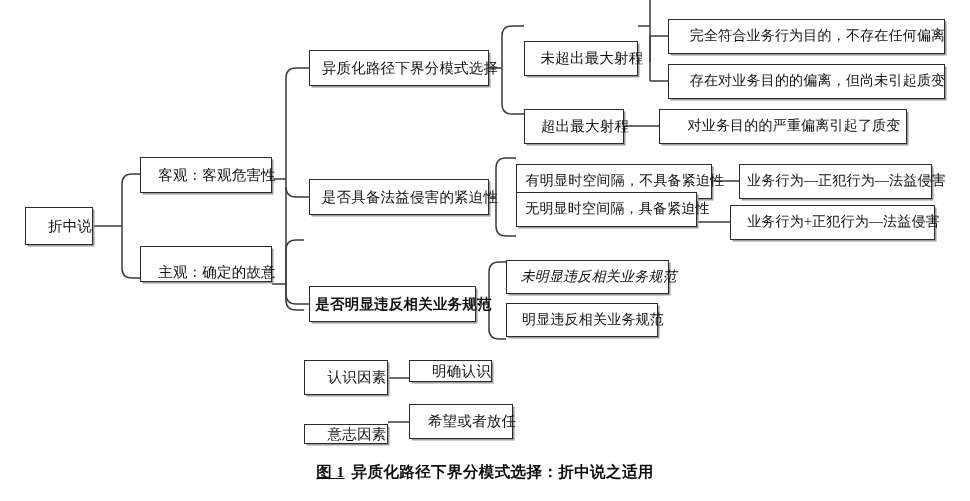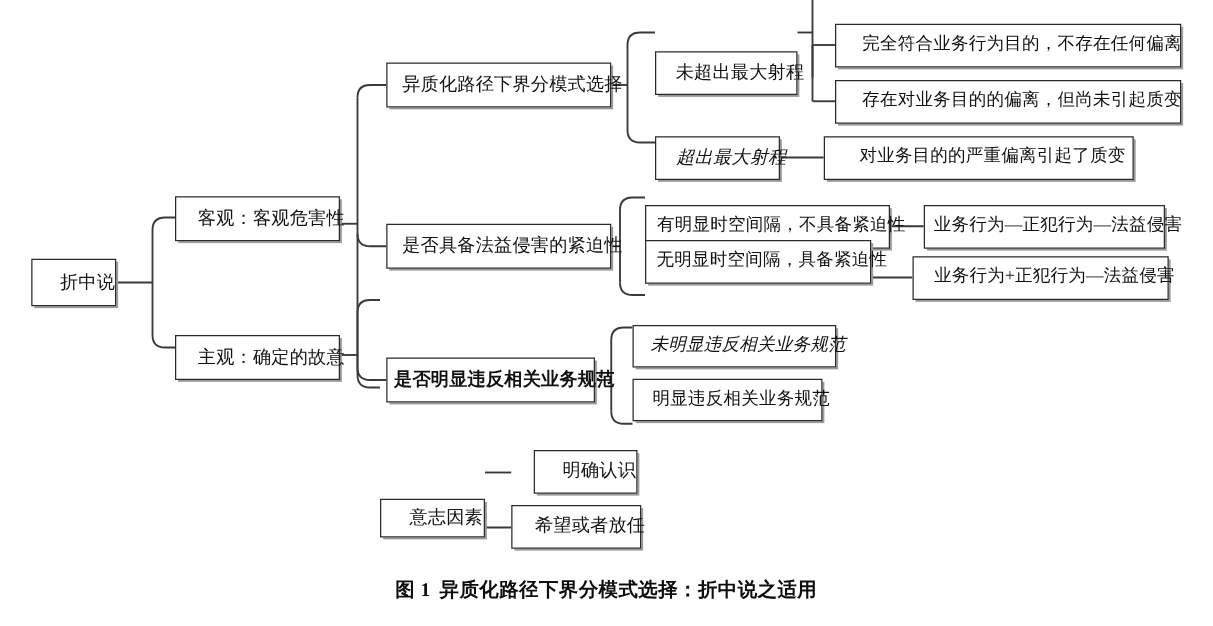--- a/index.html
+++ b/index.html
@@ -46,21 +46,21 @@
     position: absolute;
     left: 0;
     top: 462px;
     width: 970px;
     text-align: center;
     font-size: 15.5px;
     font-weight: bold;
     color: #0d0d0d;
     letter-spacing: 0.4px;
   }
-  .caption .cap-num { margin-right: 7px; }
+  .caption .cap-num { margin-right: 7px; text-decoration: underline; }
 </style>
 </head>
 <body>
 
 <div id="page">
 
   <svg id="connectors" viewBox="0 0 970 501" xmlns="http://www.w3.org/2000/svg">
     <g fill="none" stroke="#3a3a3a" stroke-width="1.5" stroke-linecap="butt" stroke-linejoin="round">
 
       <path d="M93,226 L122,226"></path>
@@ -112,60 +112,63 @@
     </g>
   </svg>
 
   <div class="node" style="left:25px; top:207px; width:68px; height:38px;">
     <span>折中说</span>
   </div>
 
   <div class="node" style="left:140px; top:157px; width:132px; height:36px;">
     <span>客观：客观危害性</span>
   </div>
-  <div class="node" style="left:140px; top:268px; width:132px; height:36px;">
+  <div class="node" style="left:140px; top:246px; width:132px; height:36px;align-items:flex-end;">
     <span>主观：确定的故意</span>
   </div>
 
   <div class="node" style="left:309px; top:50px; width:180px; height:36px;">
     <span>异质化路径下界分模式选择</span>
   </div>
   <div class="node" style="left:309px; top:179px; width:180px; height:36px;">
     <span>是否具备法益侵害的紧迫性</span>
   </div>
   <div class="node" style="left:309px; top:286px; width:167px; height:36px;font-weight:bold;">
     <span>是否明显违反相关业务规范</span>
   </div>
 
-  <div class="node" style="left:304px; top:399px; width:84px; height:31px;">
+  <div class="node" style="left:304px; top:360px; width:84px; height:35px;">
+    <span>认识因素</span>
+  </div>
+  <div class="node" style="left:304px; top:424px; width:84px; height:20px;">
     <span>意志因素</span>
   </div>
 
   <div class="node" style="left:524px; top:41px; width:114px; height:35px;">
     <span>未超出最大射程</span>
   </div>
-  <div class="node" style="left:524px; top:109px; width:100px; height:35px;font-style:italic;">
+  <div class="node" style="left:524px; top:109px; width:100px; height:35px;">
     <span>超出最大射程</span>
   </div>
 
   <div class="node small" style="left:516px; top:164px; width:196px; height:35px;">
     <span>有明显时空间隔，不具备紧迫性</span>
   </div>
   <div class="node small" style="left:516px; top:192px; width:181px; height:35px;">
     <span>无明显时空间隔，具备紧迫性</span>
   </div>
 
   <div class="node small" style="left:506px; top:260px; width:163px; height:34px;font-style:italic;">
     <span>未明显违反相关业务规范</span>
   </div>
   <div class="node small" style="left:506px; top:303px; width:152px; height:34px;">
     <span>明显违反相关业务规范</span>
   </div>
 
-  <div class="node" style="left:427px; top:360px; width:83px; height:35px;">
+  <div class="node" style="left:409px; top:360px; width:83px; height:22px;">
     <span>明确认识</span>
   </div>
   <div class="node" style="left:409px; top:404px; width:104px; height:35px;">
     <span>希望或者放任</span>
   </div>
 
   <div class="node small" style="left:668px; top:19px; width:277px; height:35px;">
     <span>完全符合业务行为目的，不存在任何偏离</span>
   </div>
   <div class="node small" style="left:668px; top:64px; width:277px; height:35px;">

